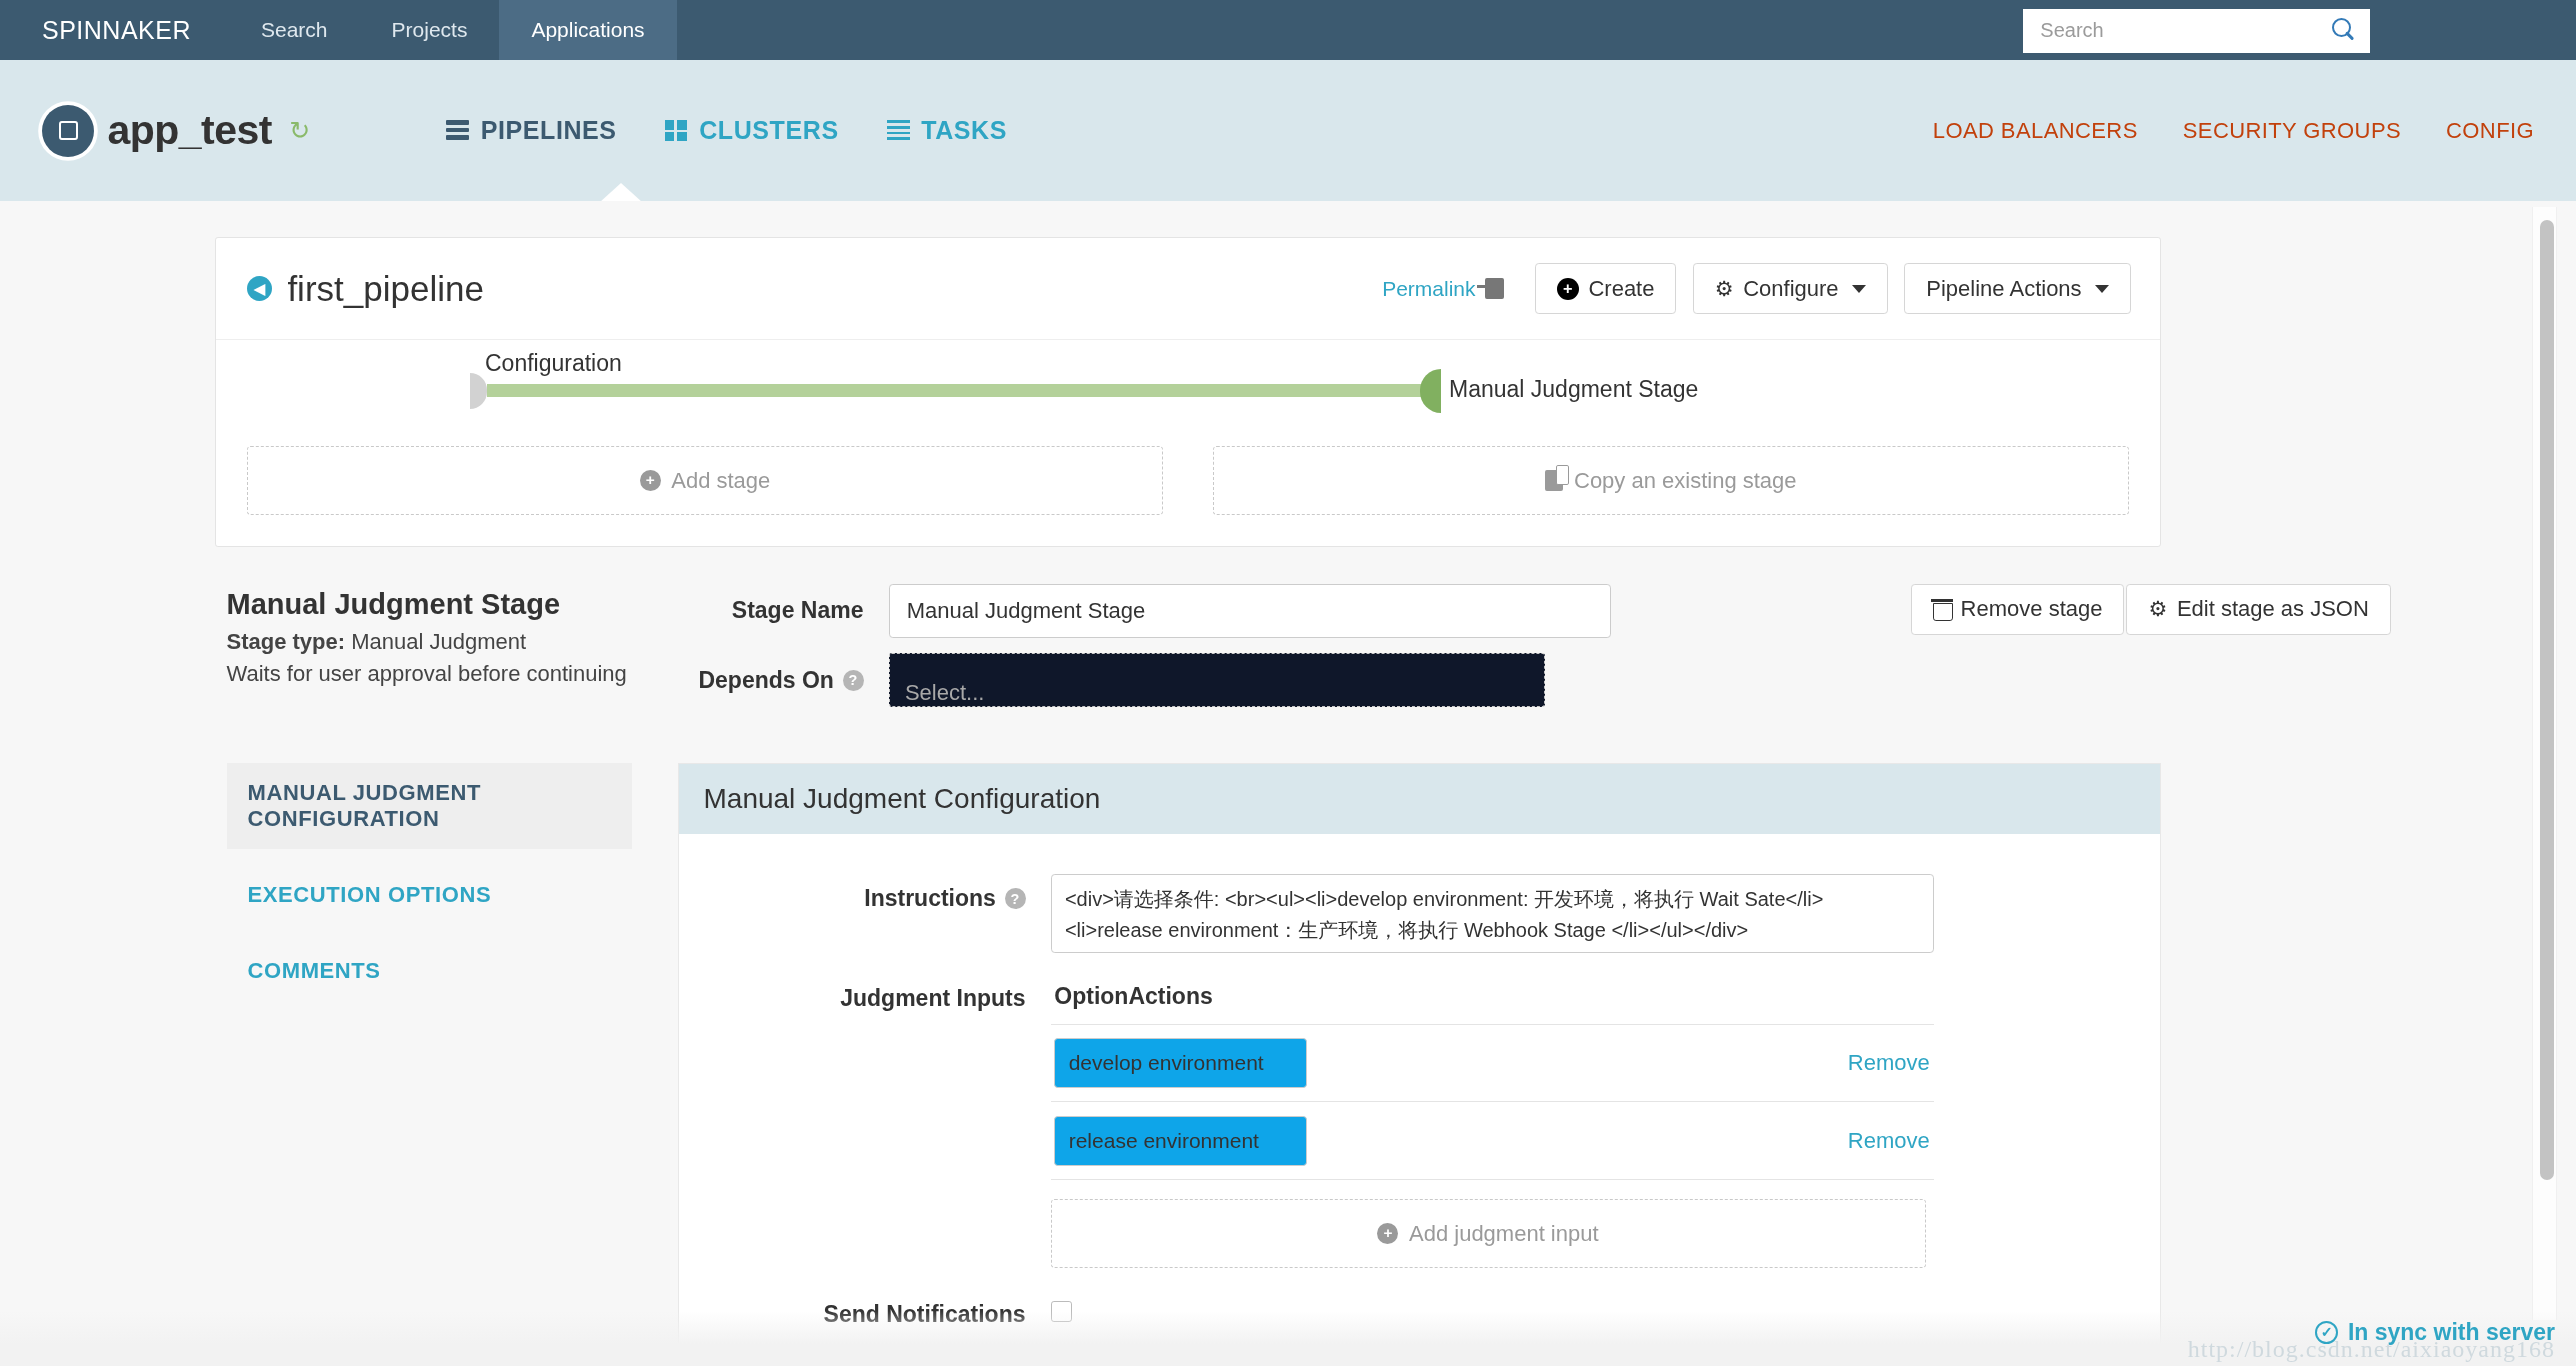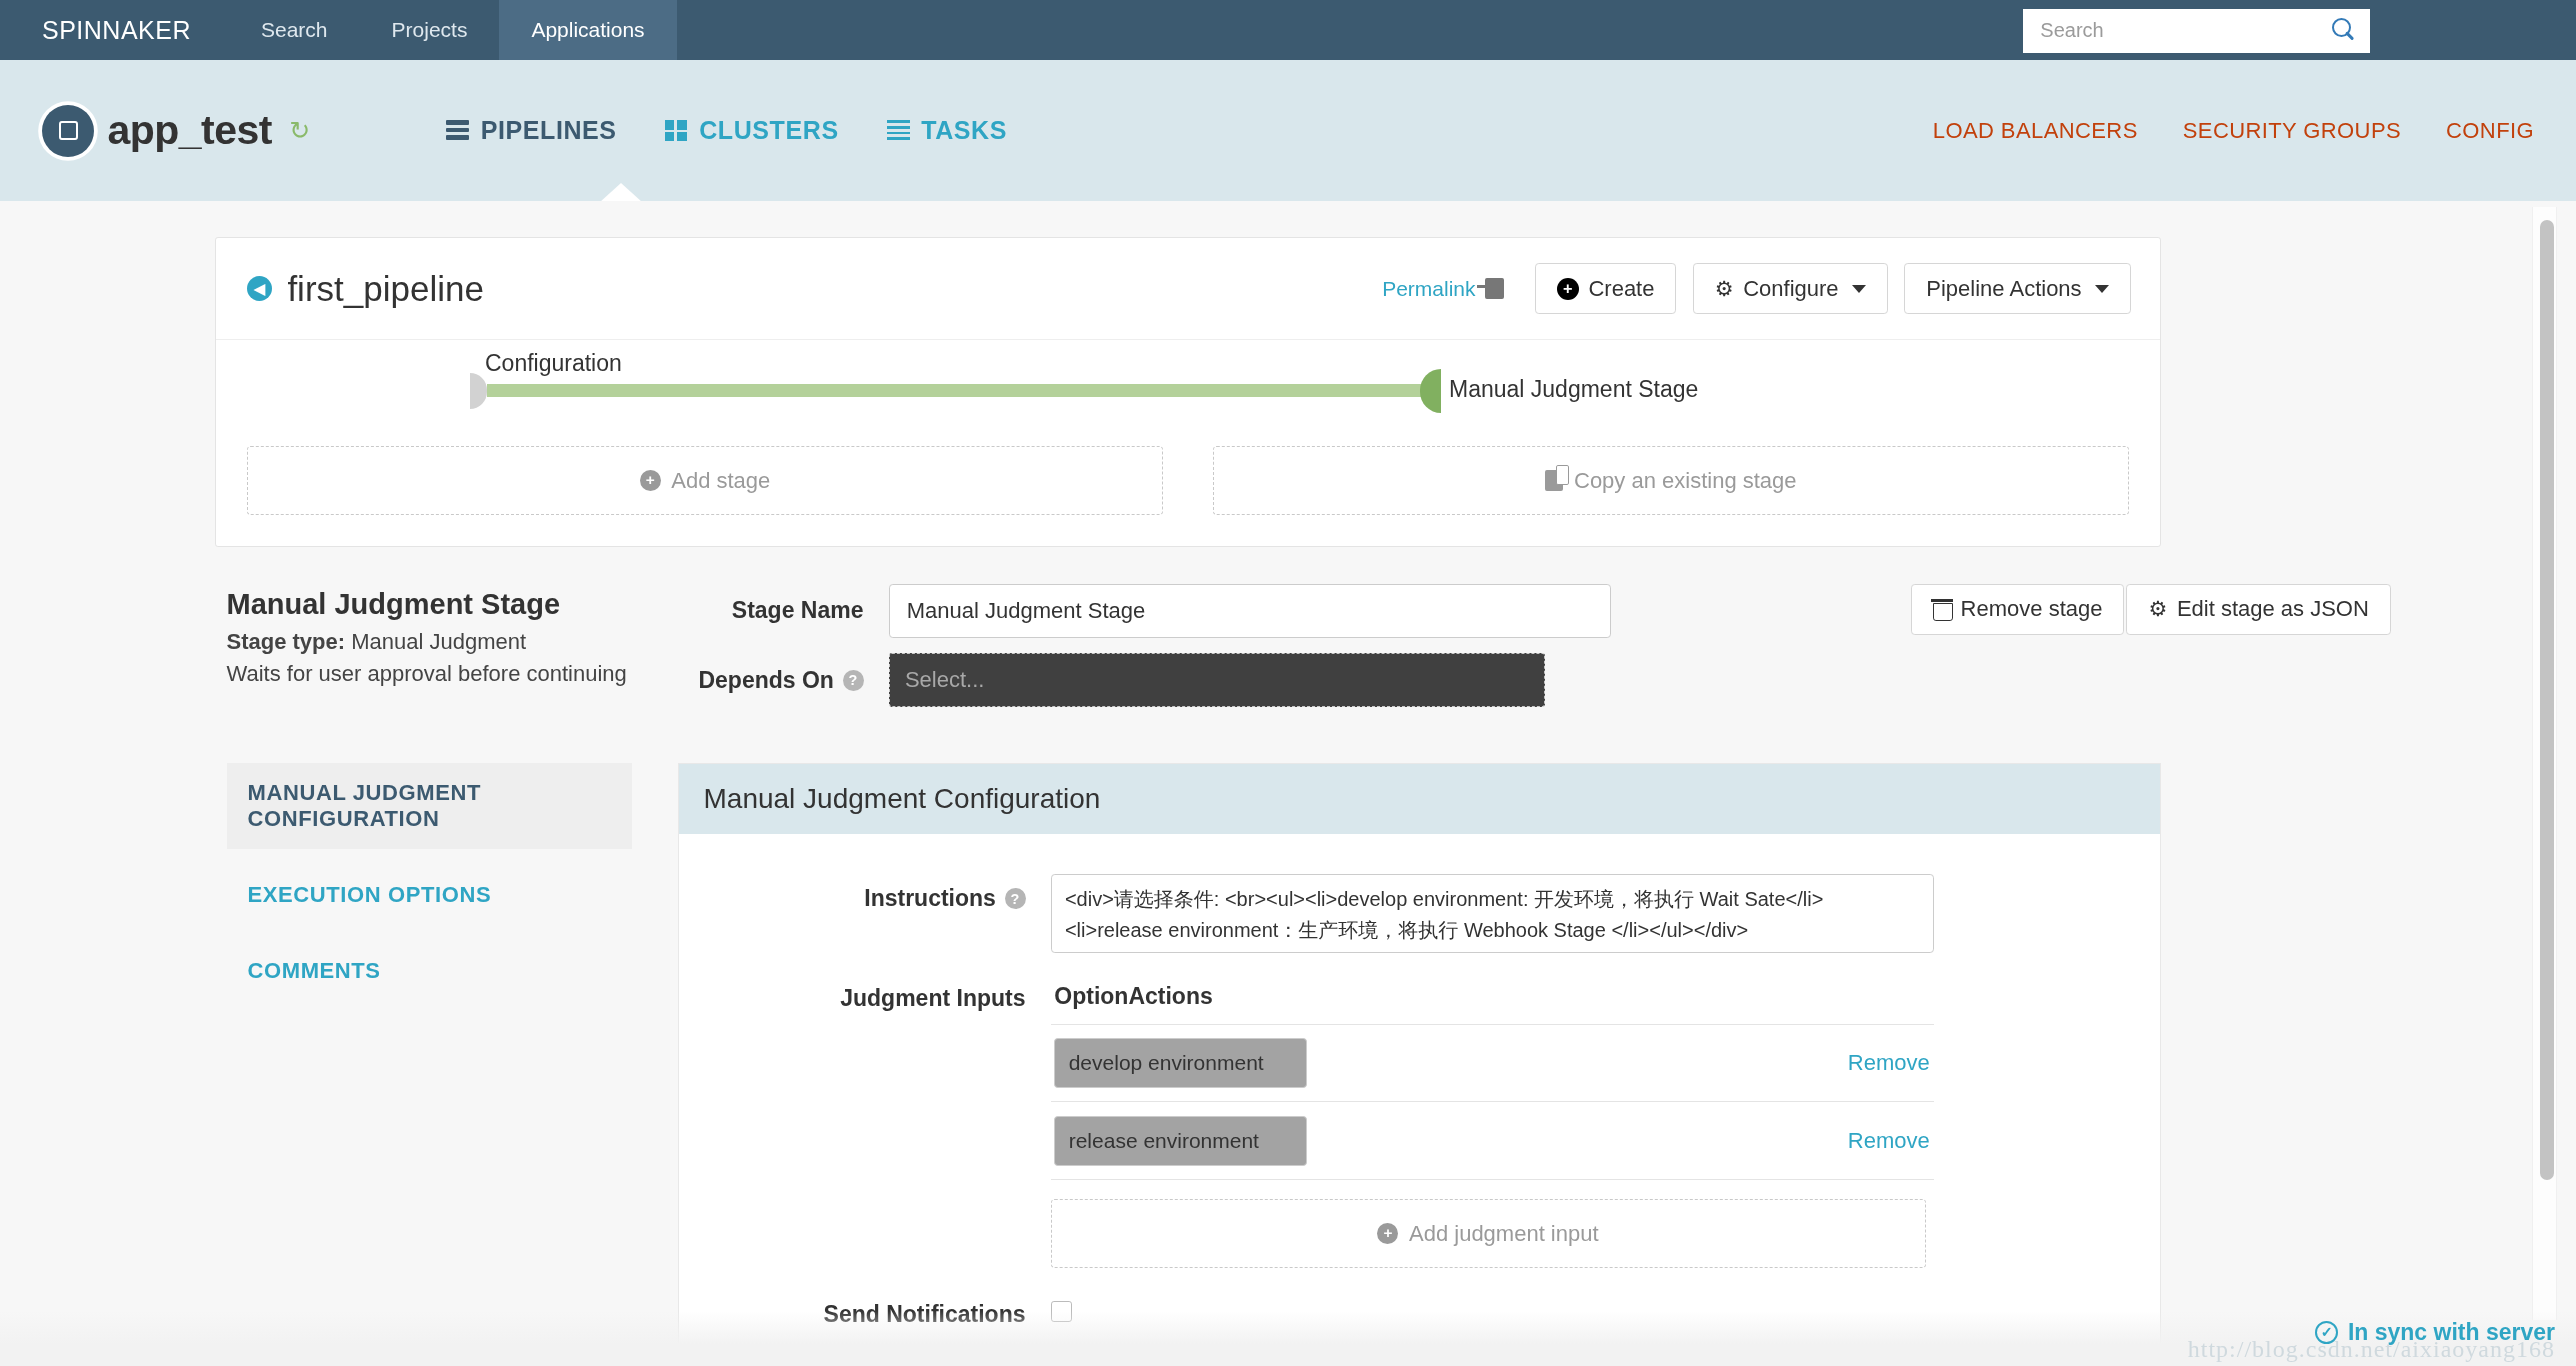--- a/index.html
+++ b/index.html
@@ -281,22 +281,22 @@
     display: inline-flex; align-items: center; justify-content: center;
     cursor: pointer;
   }
   .txtinput {
     width: 722px; height: 54px; border: 1px solid #ccc; border-radius: 3.8px;
     padding: 0 17.3px; font-size: 22px; color: #333; background: #fff;
     font-family: "Liberation Sans", sans-serif; outline: none;
   }
   .selectbox {
     width: 656px; height: 54px; border: 1.9px dashed #c9c9c9; border-radius: 2.9px;
-    padding: 0 15.4px; font-size: 22px; color: #a8a8a8; background: #404040;
-    display: flex; align-items: center; cursor: pointer;
+    padding: 0 15.4px; font-size: 22px; color: #a8a8a8; background: #0f172a;
+    display: flex; align-items: flex-end; cursor: pointer;
   }
   .stage-side { width: 250px; padding-top: 5.8px; display: flex; flex-direction: row; gap: 2px; align-items: center; }
   .trash {
     display: inline-block; width: 18px; height: 20px; position: relative;
   }
   .trash::before {
     content: ""; position: absolute; left: 0; top: 3.8px; width: 18px; height: 16.3px;
     border: 1.9px solid #333; border-radius: 0 0 2.9px 2.9px;
   }
   .trash::after {
@@ -342,21 +342,21 @@
     display: flex; align-items: center; justify-content: flex-start;
     font-size: 23px; font-weight: bold; color: #333;
     padding: 9.6px 3.8px 13.4px 3.8px; border-bottom: 1.9px solid #e4e4e4;
   }
   .ji-row {
     display: flex; align-items: center; justify-content: space-between;
     padding: 13.4px 3.8px; border-bottom: 1.9px solid #e4e4e4;
   }
   .ji-input {
     width: 253px; height: 50px; border: 1px solid #ccc; border-radius: 3.8px;
-    padding: 0 13.4px; font-size: 21px; color: #333; background: #a3a3a3;
+    padding: 0 13.4px; font-size: 21px; color: #333; background: #0ea5e9;
     font-family: "Liberation Sans", sans-serif; outline: none;
   }
   .ji-remove { color: #2fa5c4; font-size: 22px; cursor: pointer; }
   .ji-add {
     margin-top: 19px; width: 875px; height: 69px;
     border: 1.9px dashed #c9c9c9; border-radius: 3.8px;
     display: flex; align-items: center; justify-content: center; gap: 10.6px;
     color: #9a9a9a; font-size: 22px; cursor: pointer; background: #fff;
   }
   .chk {

